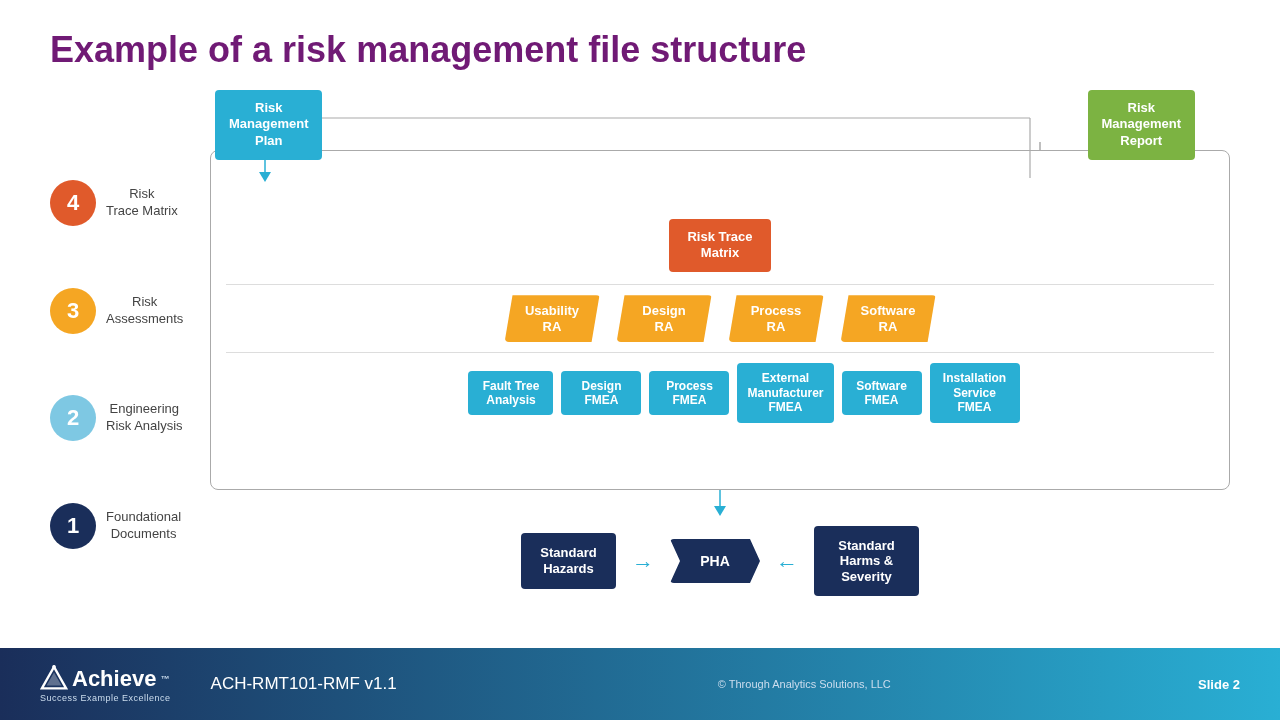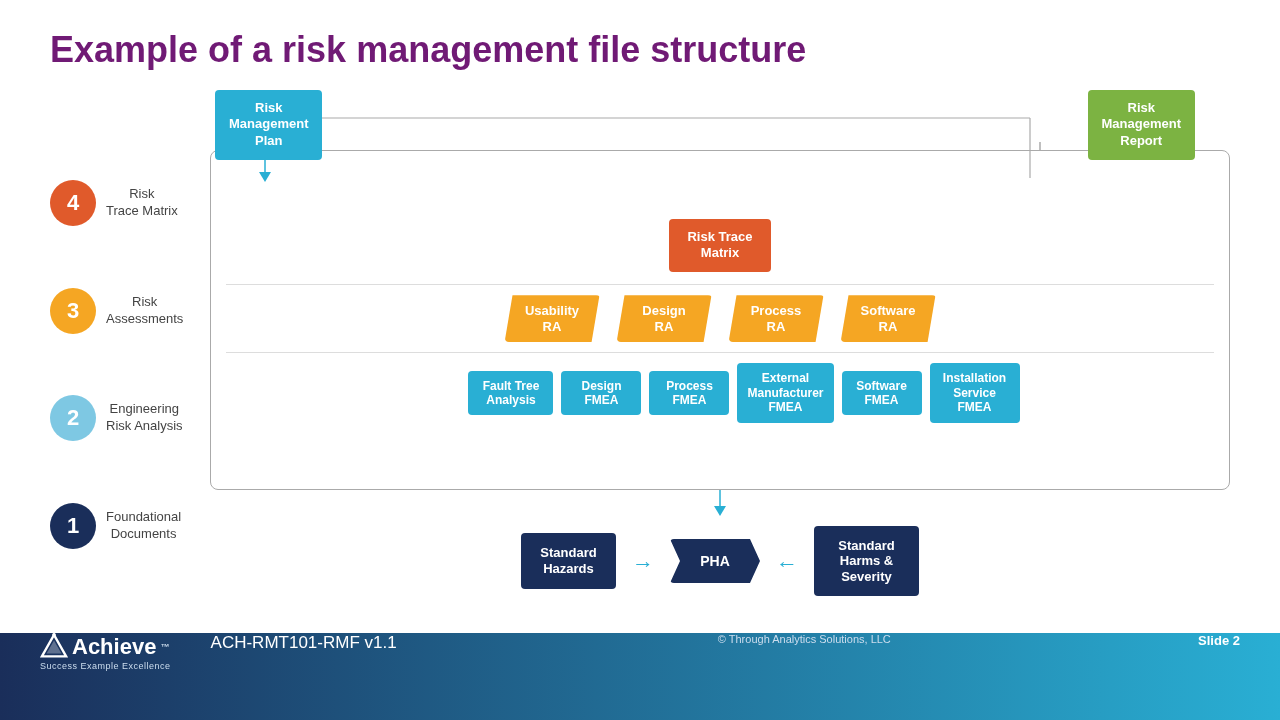--- a/index.html
+++ b/index.html
@@ -131,22 +131,23 @@
       align-items: center;
       justify-content: center;
       gap: 16px;
       margin-top: 8px;
       position: relative;
     }
 
     
     .footer-bar {
       background: linear-gradient(90deg, #1a2e5a 0%, #29afd4 100%);
-      height: 87px;
-      display: flex;
+      height: 72px;
+      display: flex;
+      align-items: center;
       padding: 0 40px;
       flex-shrink: 0;
     }
 
     .footer-logo {
       display: flex;
       flex-direction: column;
       align-items: flex-start;
       margin-right: 40px;
     }

